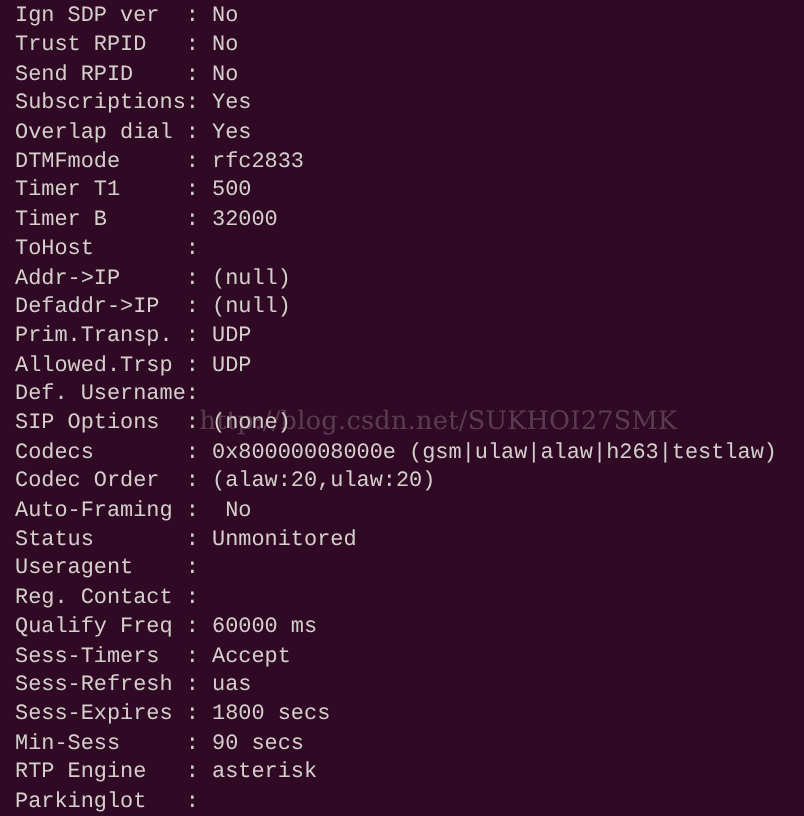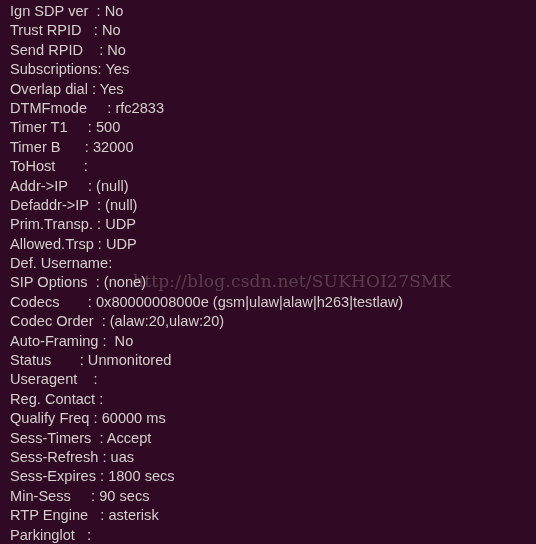--- a/index.html
+++ b/index.html
@@ -17,21 +17,21 @@
     position: relative;
     width: 536px;
     height: 544px;
     background: #300a24;
     box-sizing: border-box;
     padding: 2px 0 0 10px;
   }
   #output {
     margin: 0;
     padding: 0;
-    font-family: Liberation Sans, sans-serif;
+    font-family: Liberation Mono, monospace;
     font-size: 14.6px;
     line-height: 19.4px;
     color: #d4cfcc;
     white-space: pre;
     letter-spacing: 0px;
     -webkit-font-smoothing: none;
   }
   #output .line {
     display: block;
     height: 19.4px;

